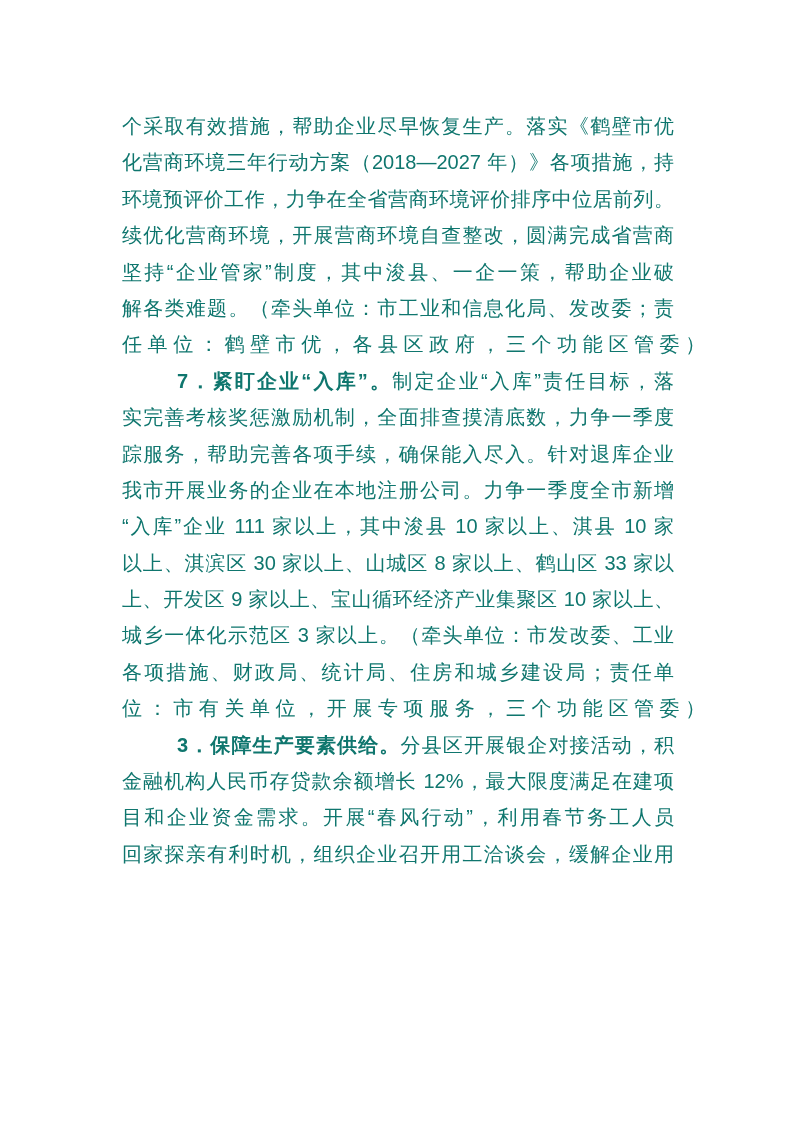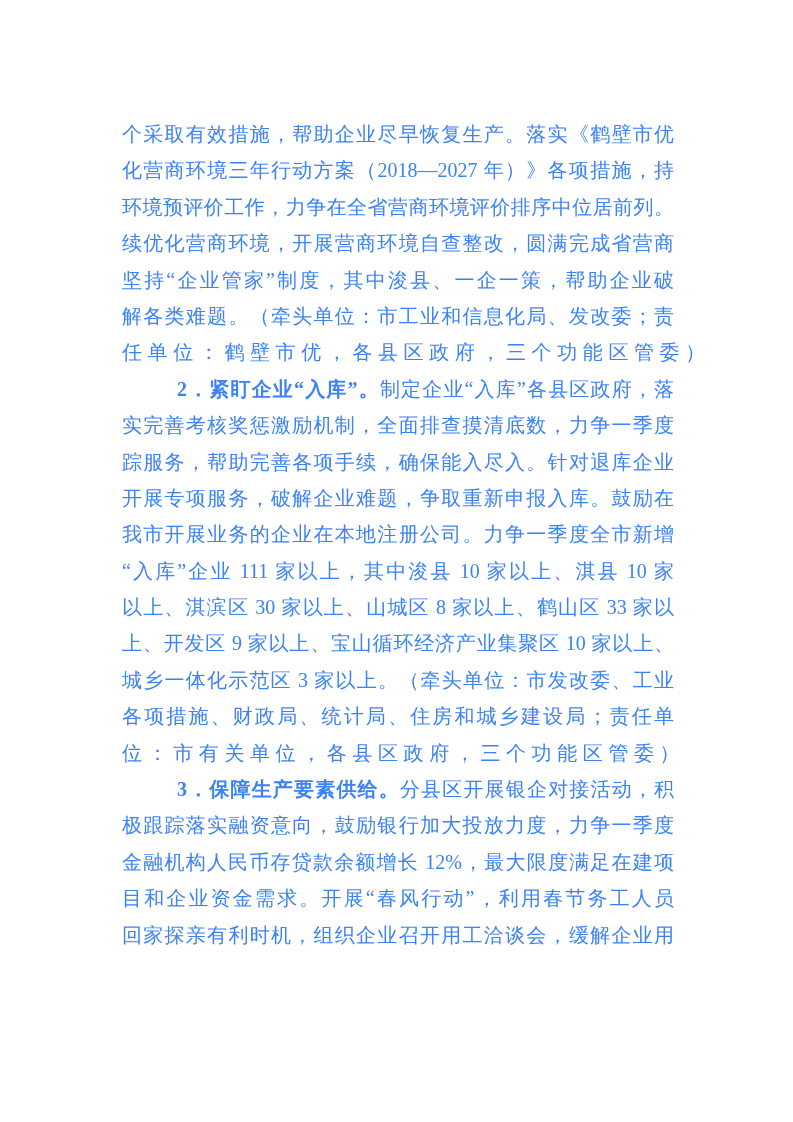--- a/index.html
+++ b/index.html
@@ -9,24 +9,24 @@
     }
     body {
       width: 793px;
       height: 1122px;
       position: relative;
       overflow: hidden;
     }
     .page {
       position: absolute;
       left: 122px;
-      top: 116px;
+      top: 108px;
       width: 552px;
-      font-family: Liberation Serif, serif;
-      color: #3b82f6;
+      font-family: Liberation Sans, sans-serif;
+      color: #0f766e;
     }
     .line {
       height: 36.4px;
       line-height: 36.4px;
       font-size: 20px;
       white-space: nowrap;
       text-align: justify;
       text-align-last: justify;
       letter-spacing: 0;
     }
@@ -50,34 +50,32 @@
     <div class="line">个采取有效措施，帮助企业尽早恢复生产。落实《鹤壁市优</div>
     <div class="line">化营商环境三年行动方案（2018—2027 年）》各项措施，持</div>
     <div class="line">环境预评价工作，力争在全省营商环境评价排序中位居前列。</div>
     <div class="line">续优化营商环境，开展营商环境自查整改，圆满完成省营商</div>
     <div class="line">坚持“企业管家”制度，其中浚县、一企一策，帮助企业破</div>
     <div class="line">解各类难题。（牵头单位：市工业和信息化局、发改委；责</div>
     <div class="line last">任单位：鹤壁市优，各县区政府，三个功能区管委）</div>
   </div>
 
   <div>
-    <div class="line indent"><span class="bold">2．紧盯企业“入库”。</span><span>制定企业“入库”各县区政府，落</span></div>
+    <div class="line indent"><span class="bold">7．紧盯企业“入库”。</span><span>制定企业“入库”责任目标，落</span></div>
     <div class="line">实完善考核奖惩激励机制，全面排查摸清底数，力争一季度</div>
     <div class="line">踪服务，帮助完善各项手续，确保能入尽入。针对退库企业</div>
-    <div class="line">开展专项服务，破解企业难题，争取重新申报入库。鼓励在</div>
     <div class="line">我市开展业务的企业在本地注册公司。力争一季度全市新增</div>
     <div class="line">“入库”企业 111 家以上，其中浚县 10 家以上、淇县 10 家</div>
     <div class="line">以上、淇滨区 30 家以上、山城区 8 家以上、鹤山区 33 家以</div>
     <div class="line">上、开发区 9 家以上、宝山循环经济产业集聚区 10 家以上、</div>
     <div class="line">城乡一体化示范区 3 家以上。（牵头单位：市发改委、工业</div>
     <div class="line">各项措施、财政局、统计局、住房和城乡建设局；责任单</div>
-    <div class="line last">位：市有关单位，各县区政府，三个功能区管委）</div>
+    <div class="line last">位：市有关单位，开展专项服务，三个功能区管委）</div>
   </div>
 
   <div>
     <div class="line indent"><span class="bold">3．保障生产要素供给。</span><span>分县区开展银企对接活动，积</span></div>
-    <div class="line">极跟踪落实融资意向，鼓励银行加大投放力度，力争一季度</div>
     <div class="line">金融机构人民币存贷款余额增长 12%，最大限度满足在建项</div>
     <div class="line">目和企业资金需求。开展“春风行动”，利用春节务工人员</div>
     <div class="line">回家探亲有利时机，组织企业召开用工洽谈会，缓解企业用</div>
   </div>
 
 </div>
 
 </body></html>

